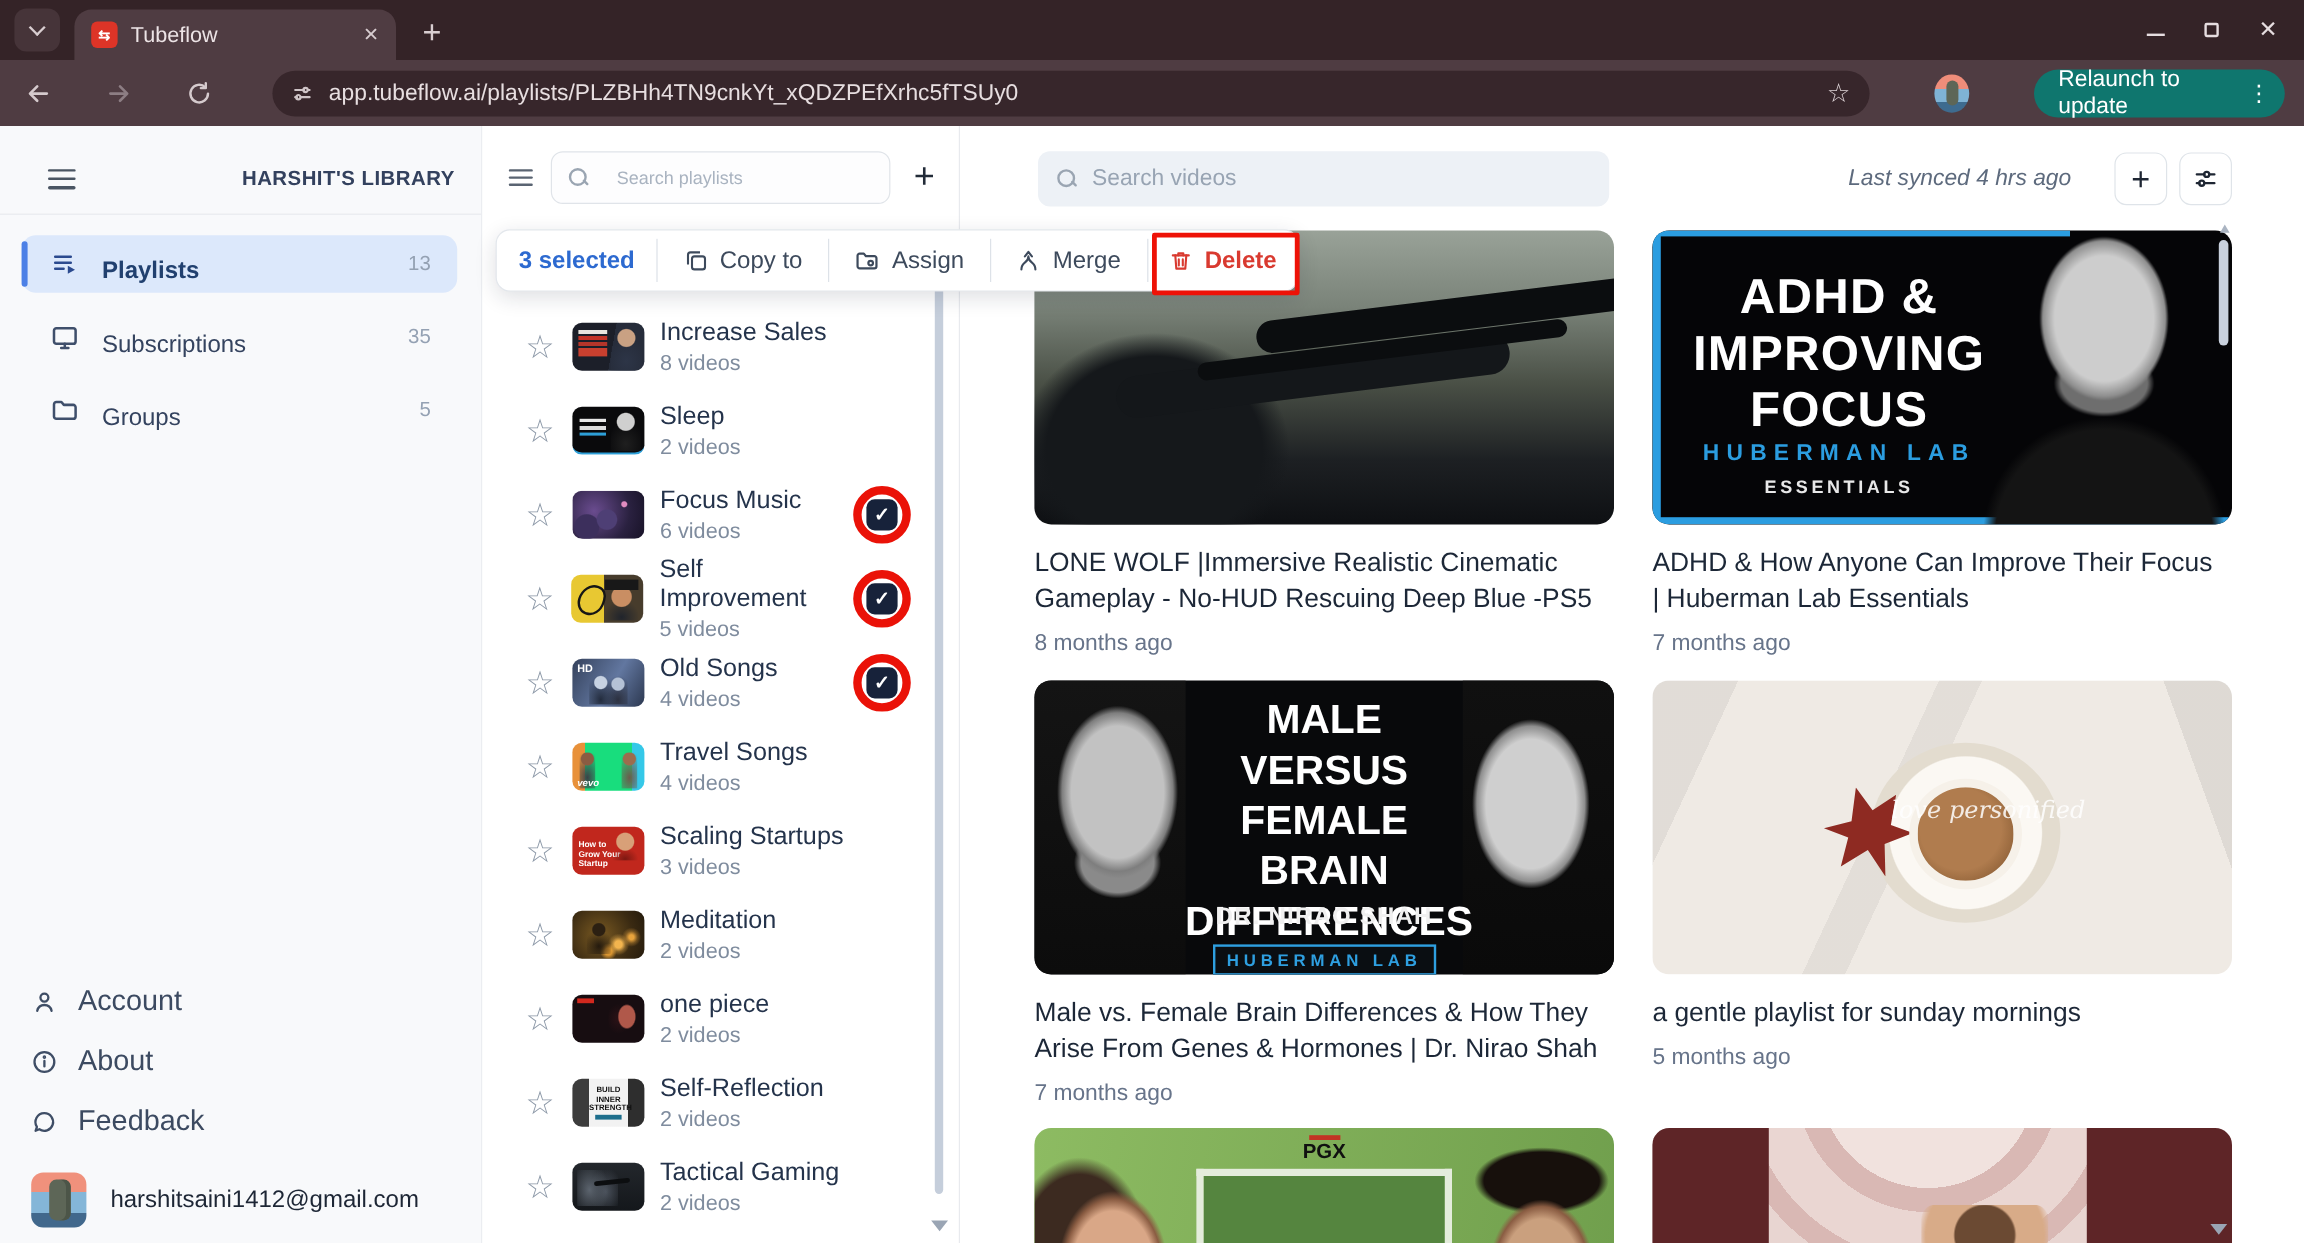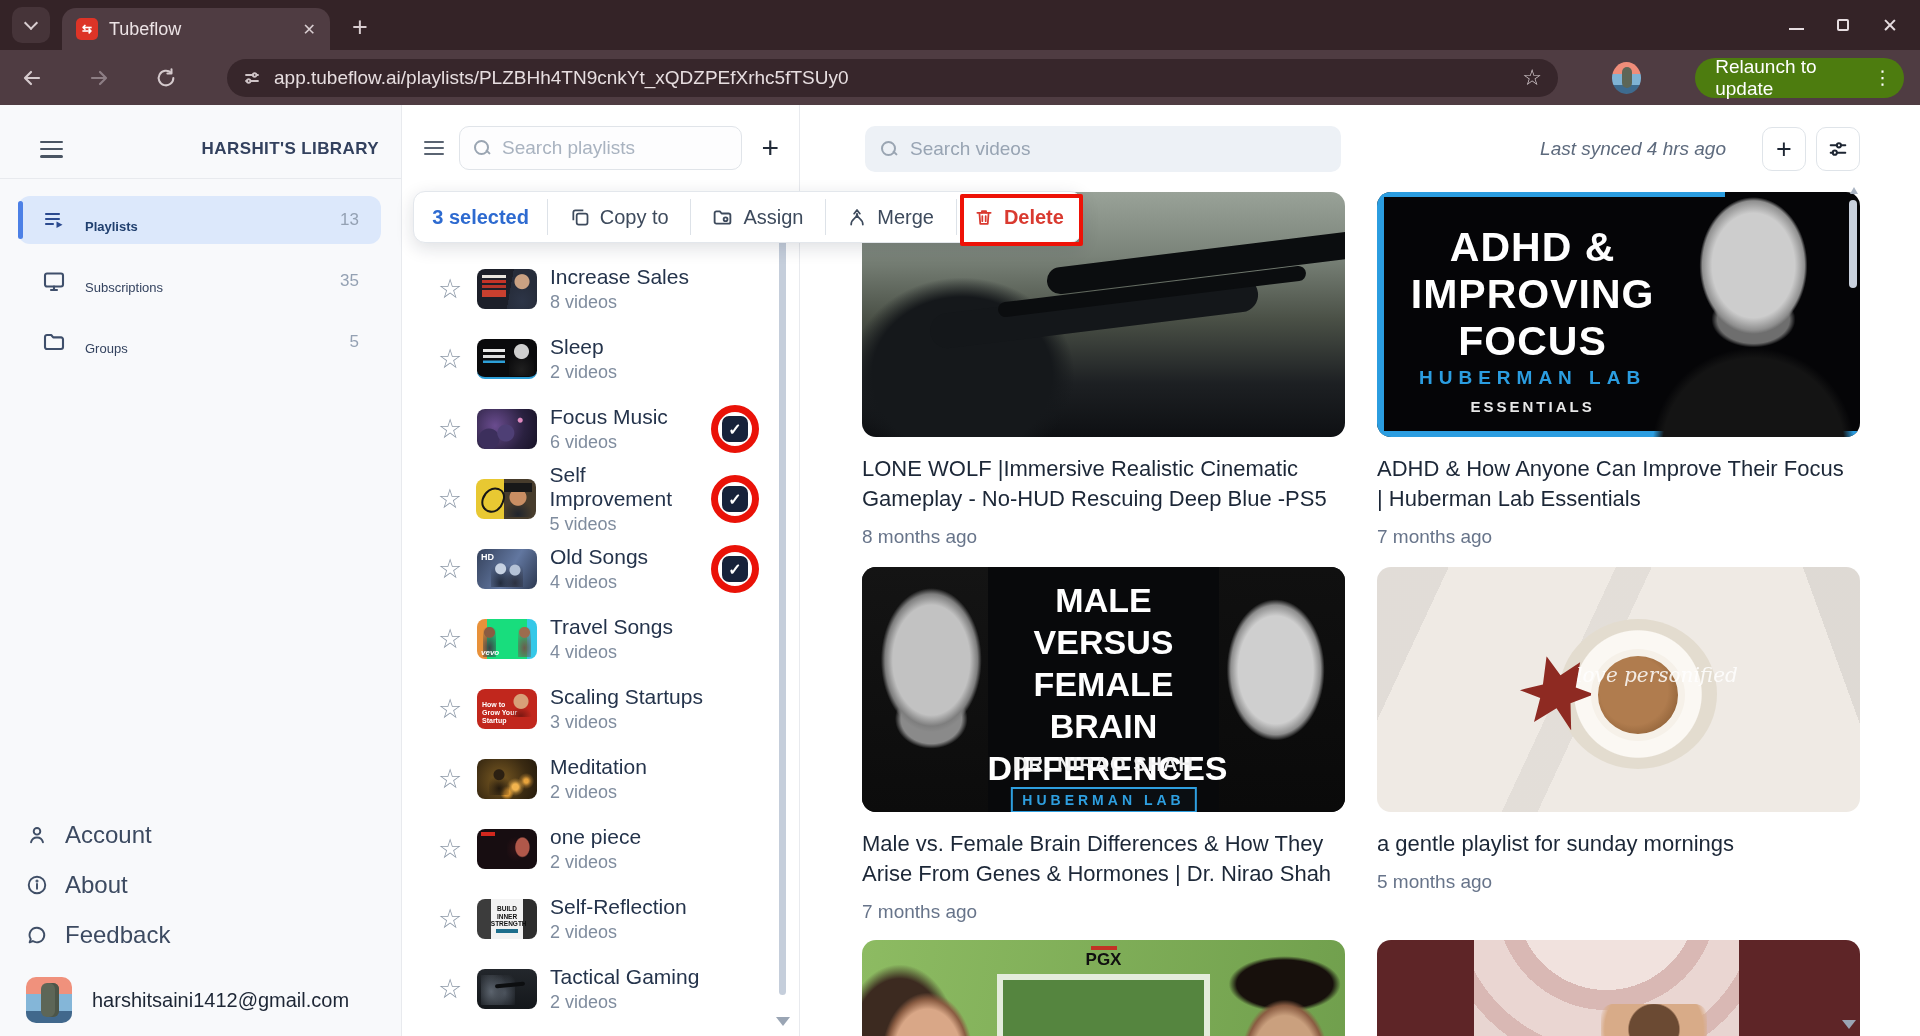--- a/index.html
+++ b/index.html
@@ -31,39 +31,39 @@
   .nav-ic { width:34px; height:34px; display:flex; align-items:center; justify-content:center; color:#d5cacd; }
   .nav-ic.dim { color:#8d7e84; }
   .urlbar { margin-left:10px; width:1456px; height:38px; border-radius:19px; background:#37262b;
             display:flex; align-items:center; padding:0 16px; gap:13px; }
   .url-text { color:#e7dee0; font-size:19px; flex:1; white-space:nowrap; overflow:hidden; }
   .bstar { color:#ded4d7; font-size:22px; }
   .bavatar { width:32px; height:32px; border-radius:50%; margin-left:18px; overflow:hidden; position:relative;
              background:linear-gradient(180deg,#ef8d7a 0 38%,#7fb3d5 38% 72%,#3e6b8f 72%); }
   .bavatar::after { content:""; position:absolute; left:34%; top:16%; width:36%; height:68%;
                     background:#5d6657; border-radius:5px; }
-  .relaunch { margin-left:18px; height:40px; border-radius:20px; background:#4d7c0f; color:#fff;
+  .relaunch { margin-left:18px; height:40px; border-radius:20px; background:#0f766e; color:#fff;
               display:flex; align-items:center; padding:0 12px 0 20px; gap:10px; font-size:19px; }
   .kebab { color:#fff; font-size:19px; letter-spacing:0; }
 
   
   .app { position:absolute; left:0; top:105px; width:1920px; height:931px; background:#fff; overflow:hidden; }
 
   
   .sidebar { position:absolute; left:0; top:0; width:402px; height:931px; background:#f8f9fb;
              border-right:1px solid #e8eaee; }
   .sb-head { position:absolute; left:40px; right:22px; top:26px; height:36px; display:flex; align-items:center; }
   .burger { width:23px; height:17px; display:flex; flex-direction:column; justify-content:space-between; }
   .burger i { height:2.6px; background:#4a5563; border-radius:2px; }
   .sb-title { margin-left:auto; font-size:17px; font-weight:bold; color:#33415e; letter-spacing:.4px; }
   .sb-div { position:absolute; left:0; right:0; top:73px; border-top:1px solid #e8eaee; }
   .sb-nav { position:absolute; left:18px; right:20px; top:91px; }
   .sb-item { height:48px; border-radius:12px; display:flex; align-items:center; padding:0 22px 0 24px;
              gap:19px; margin-bottom:13px; position:relative; color:#3f4f6b; }
-  .sb-item .lbl { font-size:13px; color:#34435f;margin-top:12px; }
+  .sb-item .lbl { font-size:20px; color:#34435f;margin-top:12px; }
   .sb-item .cnt { margin-left:auto; font-size:17px; color:#94a1b3; }
   .sb-item.active { background:#dce8fb; color:#2b4a8f; }
   .sb-item.active .lbl { color:#21406f; font-weight:bold; }
   .sb-item.active::before { content:""; position:absolute; left:0; top:5px; bottom:5px; width:4.5px;
                             border-radius:4px; background:#4c80e6; }
   .sb-foot { position:absolute; left:26px; right:22px; bottom:8px; }
   .sb-foot-item { height:50px; display:flex; align-items:center; gap:17px; color:#3f4e66; }
   .sb-foot-item .lbl { font-size:24px; color:#3c4a61; }
   .profile { margin-top:12px; height:56px; display:flex; align-items:center; gap:20px; }
   .pavatar { width:46px; height:46px; border-radius:10px; position:relative; overflow:hidden;
@@ -74,22 +74,22 @@
 
   
   .panel { position:absolute; left:402px; top:0; width:398px; height:931px; background:#fff;
            border-right:1px solid #e8eaee; }
   .p-head { position:absolute; left:22px; right:16px; top:20px; height:46px; display:flex;
             align-items:center; gap:15px; }
   .burger.sm { width:20px; height:14px; }
   .burger.sm i { height:2.4px; background:#5a6472; }
   .search-box { flex:1; height:44px; border:1.5px solid #e0e4e9; border-radius:10px; background:#fdfdfe;
                 display:flex; align-items:center; padding:0 14px; gap:11px; }
-  .search-box input { border:none; outline:none; background:transparent; font-size:19px; color:#0f766e;
-                      width:100%; font-family:"Liberation Sans", sans-serif; }
+  .search-box input { border:none; outline:none; background:transparent; font-size:15px; color:#0f766e;
+                      width:100%; font-family:"Liberation Sans", sans-serif;margin-left:12px; }
   .search-box input::placeholder { color:#a9b3c0; }
   .sicon { width:17px; height:17px; position:relative; flex:none; }
   .sicon::before { content:""; position:absolute; left:0; top:0; width:11px; height:11px;
                    border:2px solid #9aa5b2; border-radius:50%; }
   .sicon::after { content:""; position:absolute; left:11px; top:11px; width:6px; height:2px;
                   background:#9aa5b2; transform:rotate(45deg); border-radius:2px; }
   .p-add { font-size:30px; color:#222b38; line-height:30px; padding:0 4px; }
 
   .plist { position:absolute; left:11px; right:18px; top:149px; }
   .prow { height:70px; display:flex; align-items:center; padding-left:23px; }

